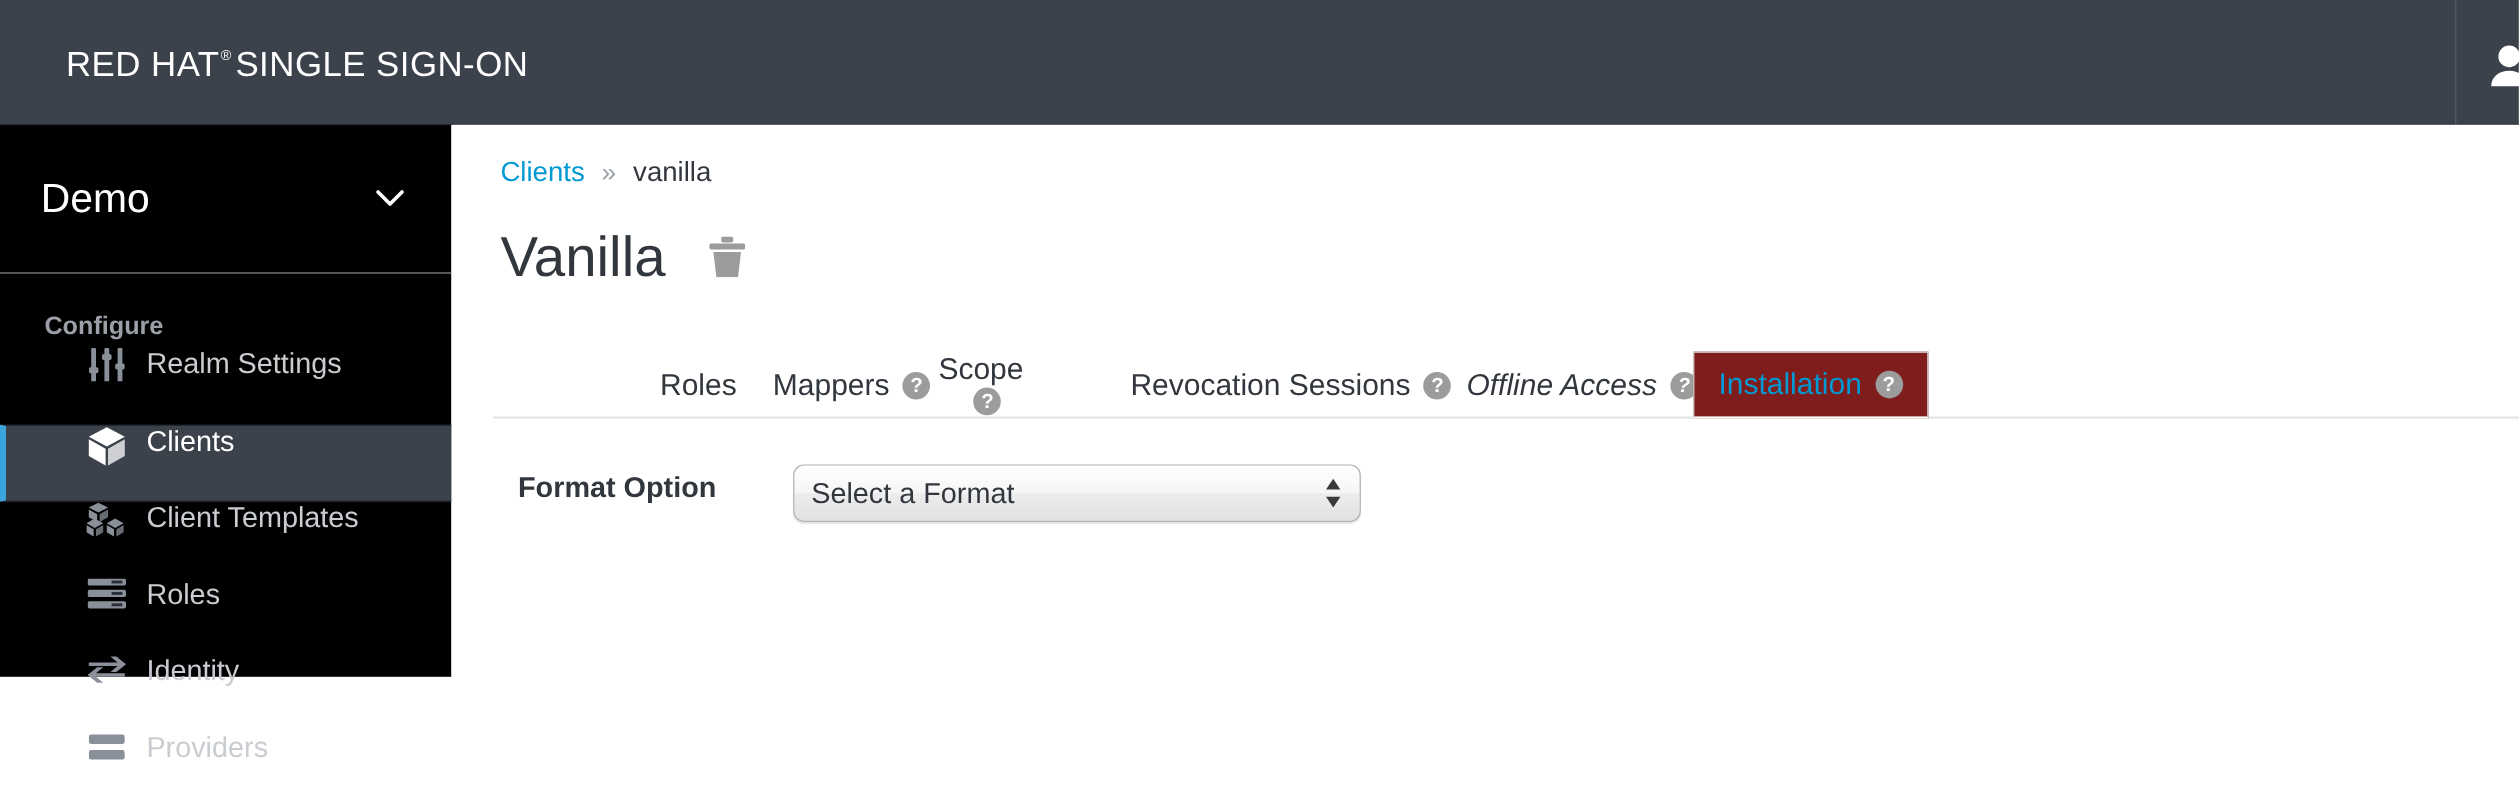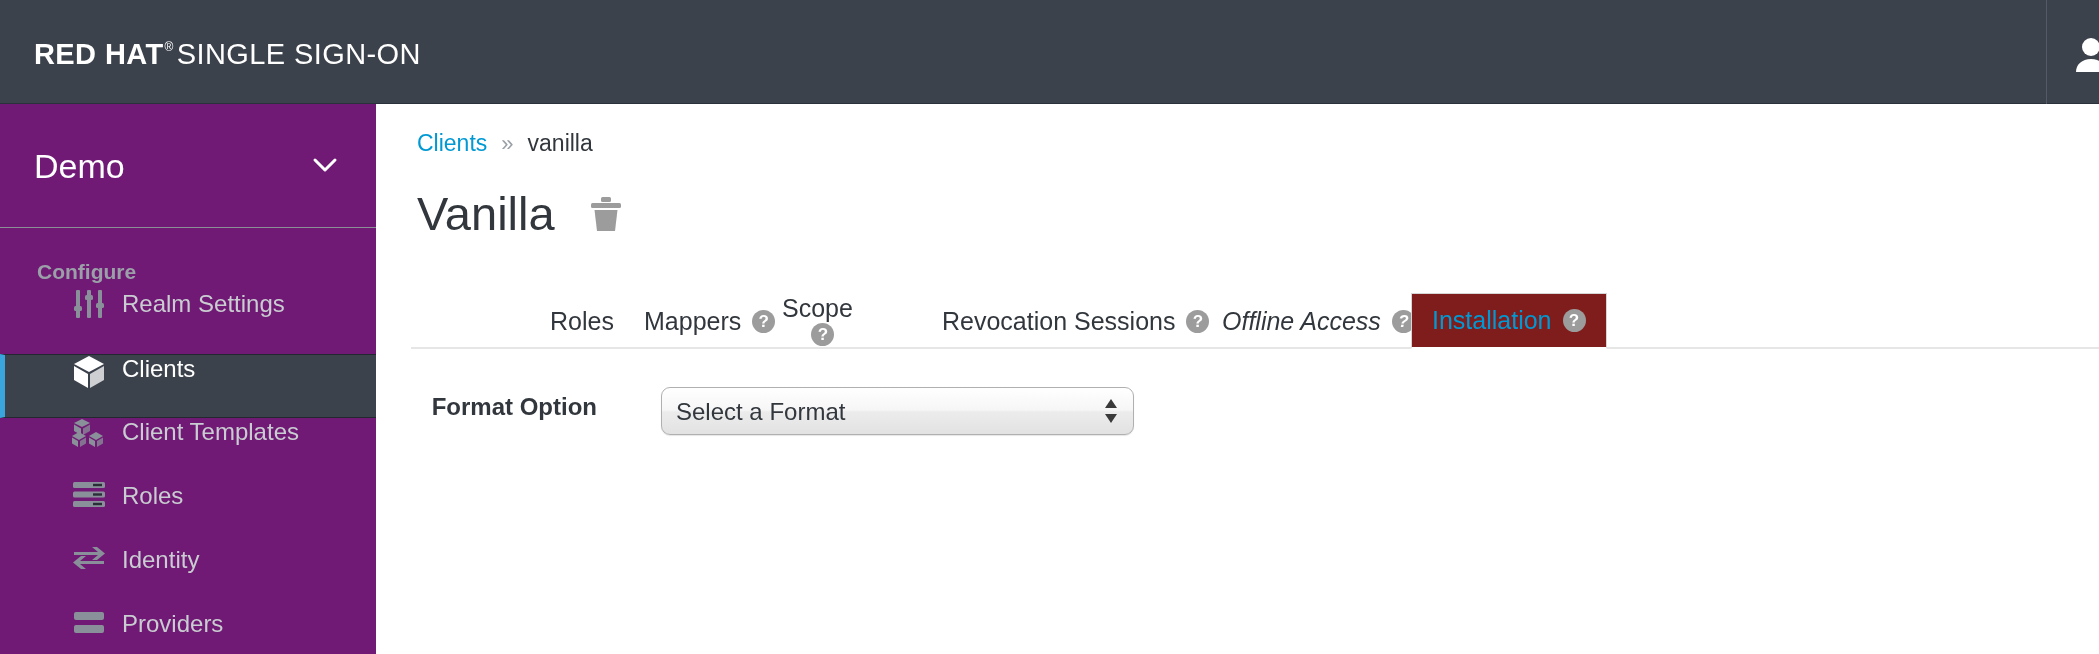--- a/index.html
+++ b/index.html
@@ -21,21 +21,21 @@
     border-bottom: 1px solid #2b303a;
   }
   .brand {
     position: absolute;
     left: 34px; top: 38px;
     font-size: 29px;
     letter-spacing: 0.4px;
     color: #ffffff;
     white-space: nowrap;
   }
-  .brand .rh { font-weight: bold; }
+  .brand .rh { font-weight: normal; margin-left: 21px; }
   .brand .reg {
     font-size: 12px;
     vertical-align: 13px;
     margin-left: 1px;
     margin-right: 3px;
   }
   .brand .sso { font-weight: normal; }
 
   .masthead-divider {
     position: absolute;
@@ -48,22 +48,22 @@
     left: 2074px; top: 36px;
     width: 34px; height: 36px;
     color: #ffffff;
   }
   .user-icon svg { display: block; }
 
   
   .sidebar {
     position: absolute;
     top: 104px; left: 0;
-    width: 376px; height: 550px;
-    background: #701a75;
+    width: 376px; height: 460px;
+    background: #000000;
   }
   .realm-selector {
     position: relative;
     height: 124px;
     border-bottom: 1px solid #8b8f96;
     cursor: pointer;
   }
   .realm-name {
     position: absolute;
     left: 34px; top: 43px;

